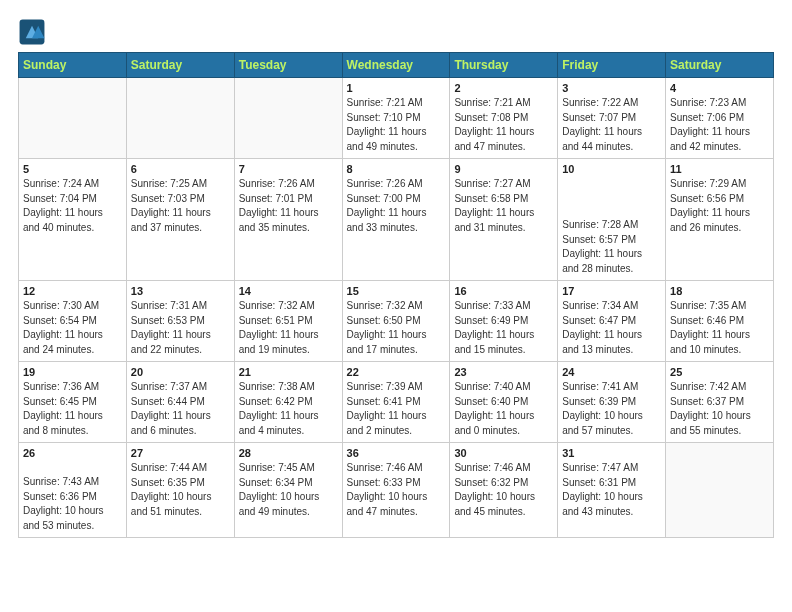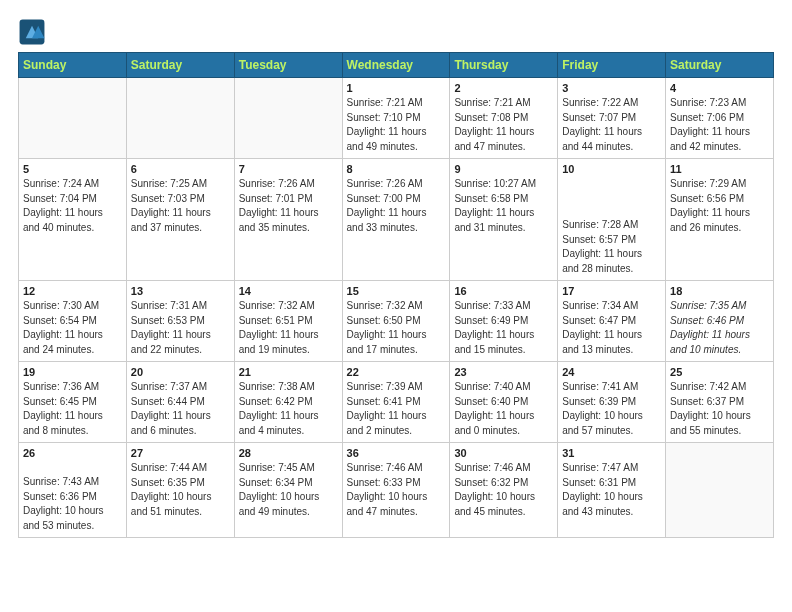--- a/index.html
+++ b/index.html
@@ -179,21 +179,21 @@
           </td>
           <td>
             <span class="day-num">8</span>
             <div class="day-info" style="white-space: pre-line;">Sunrise: 7:26 AM
 Sunset: 7:00 PM
 Daylight: 11 hours
 and 33 minutes.</div>
           </td>
           <td>
             <span class="day-num">9</span>
-            <div class="day-info" style="white-space: pre-line;">Sunrise: 10:27 AM
+            <div class="day-info" style="white-space: pre-line;">Sunrise: 7:27 AM
 Sunset: 6:58 PM
 Daylight: 11 hours
 and 31 minutes.</div>
           </td>
           <td>
             <span class="day-num">10</span>
             <div class="day-info" style="white-space: pre-line; margin-top: 43px;">Sunrise: 7:28 AM
 Sunset: 6:57 PM
 Daylight: 11 hours
 and 28 minutes.</div>
@@ -244,21 +244,21 @@
           </td>
           <td>
             <span class="day-num">17</span>
             <div class="day-info" style="white-space: pre-line;">Sunrise: 7:34 AM
 Sunset: 6:47 PM
 Daylight: 11 hours
 and 13 minutes.</div>
           </td>
           <td>
             <span class="day-num">18</span>
-            <div class="day-info" style="white-space: pre-line; font-style: italic;">Sunrise: 7:35 AM
+            <div class="day-info" style="white-space: pre-line;">Sunrise: 7:35 AM
 Sunset: 6:46 PM
 Daylight: 11 hours
 and 10 minutes.</div>
           </td>
         </tr>
         <tr>
           <td>
             <span class="day-num">19</span>
             <div class="day-info" style="white-space: pre-line;">Sunrise: 7:36 AM
 Sunset: 6:45 PM

